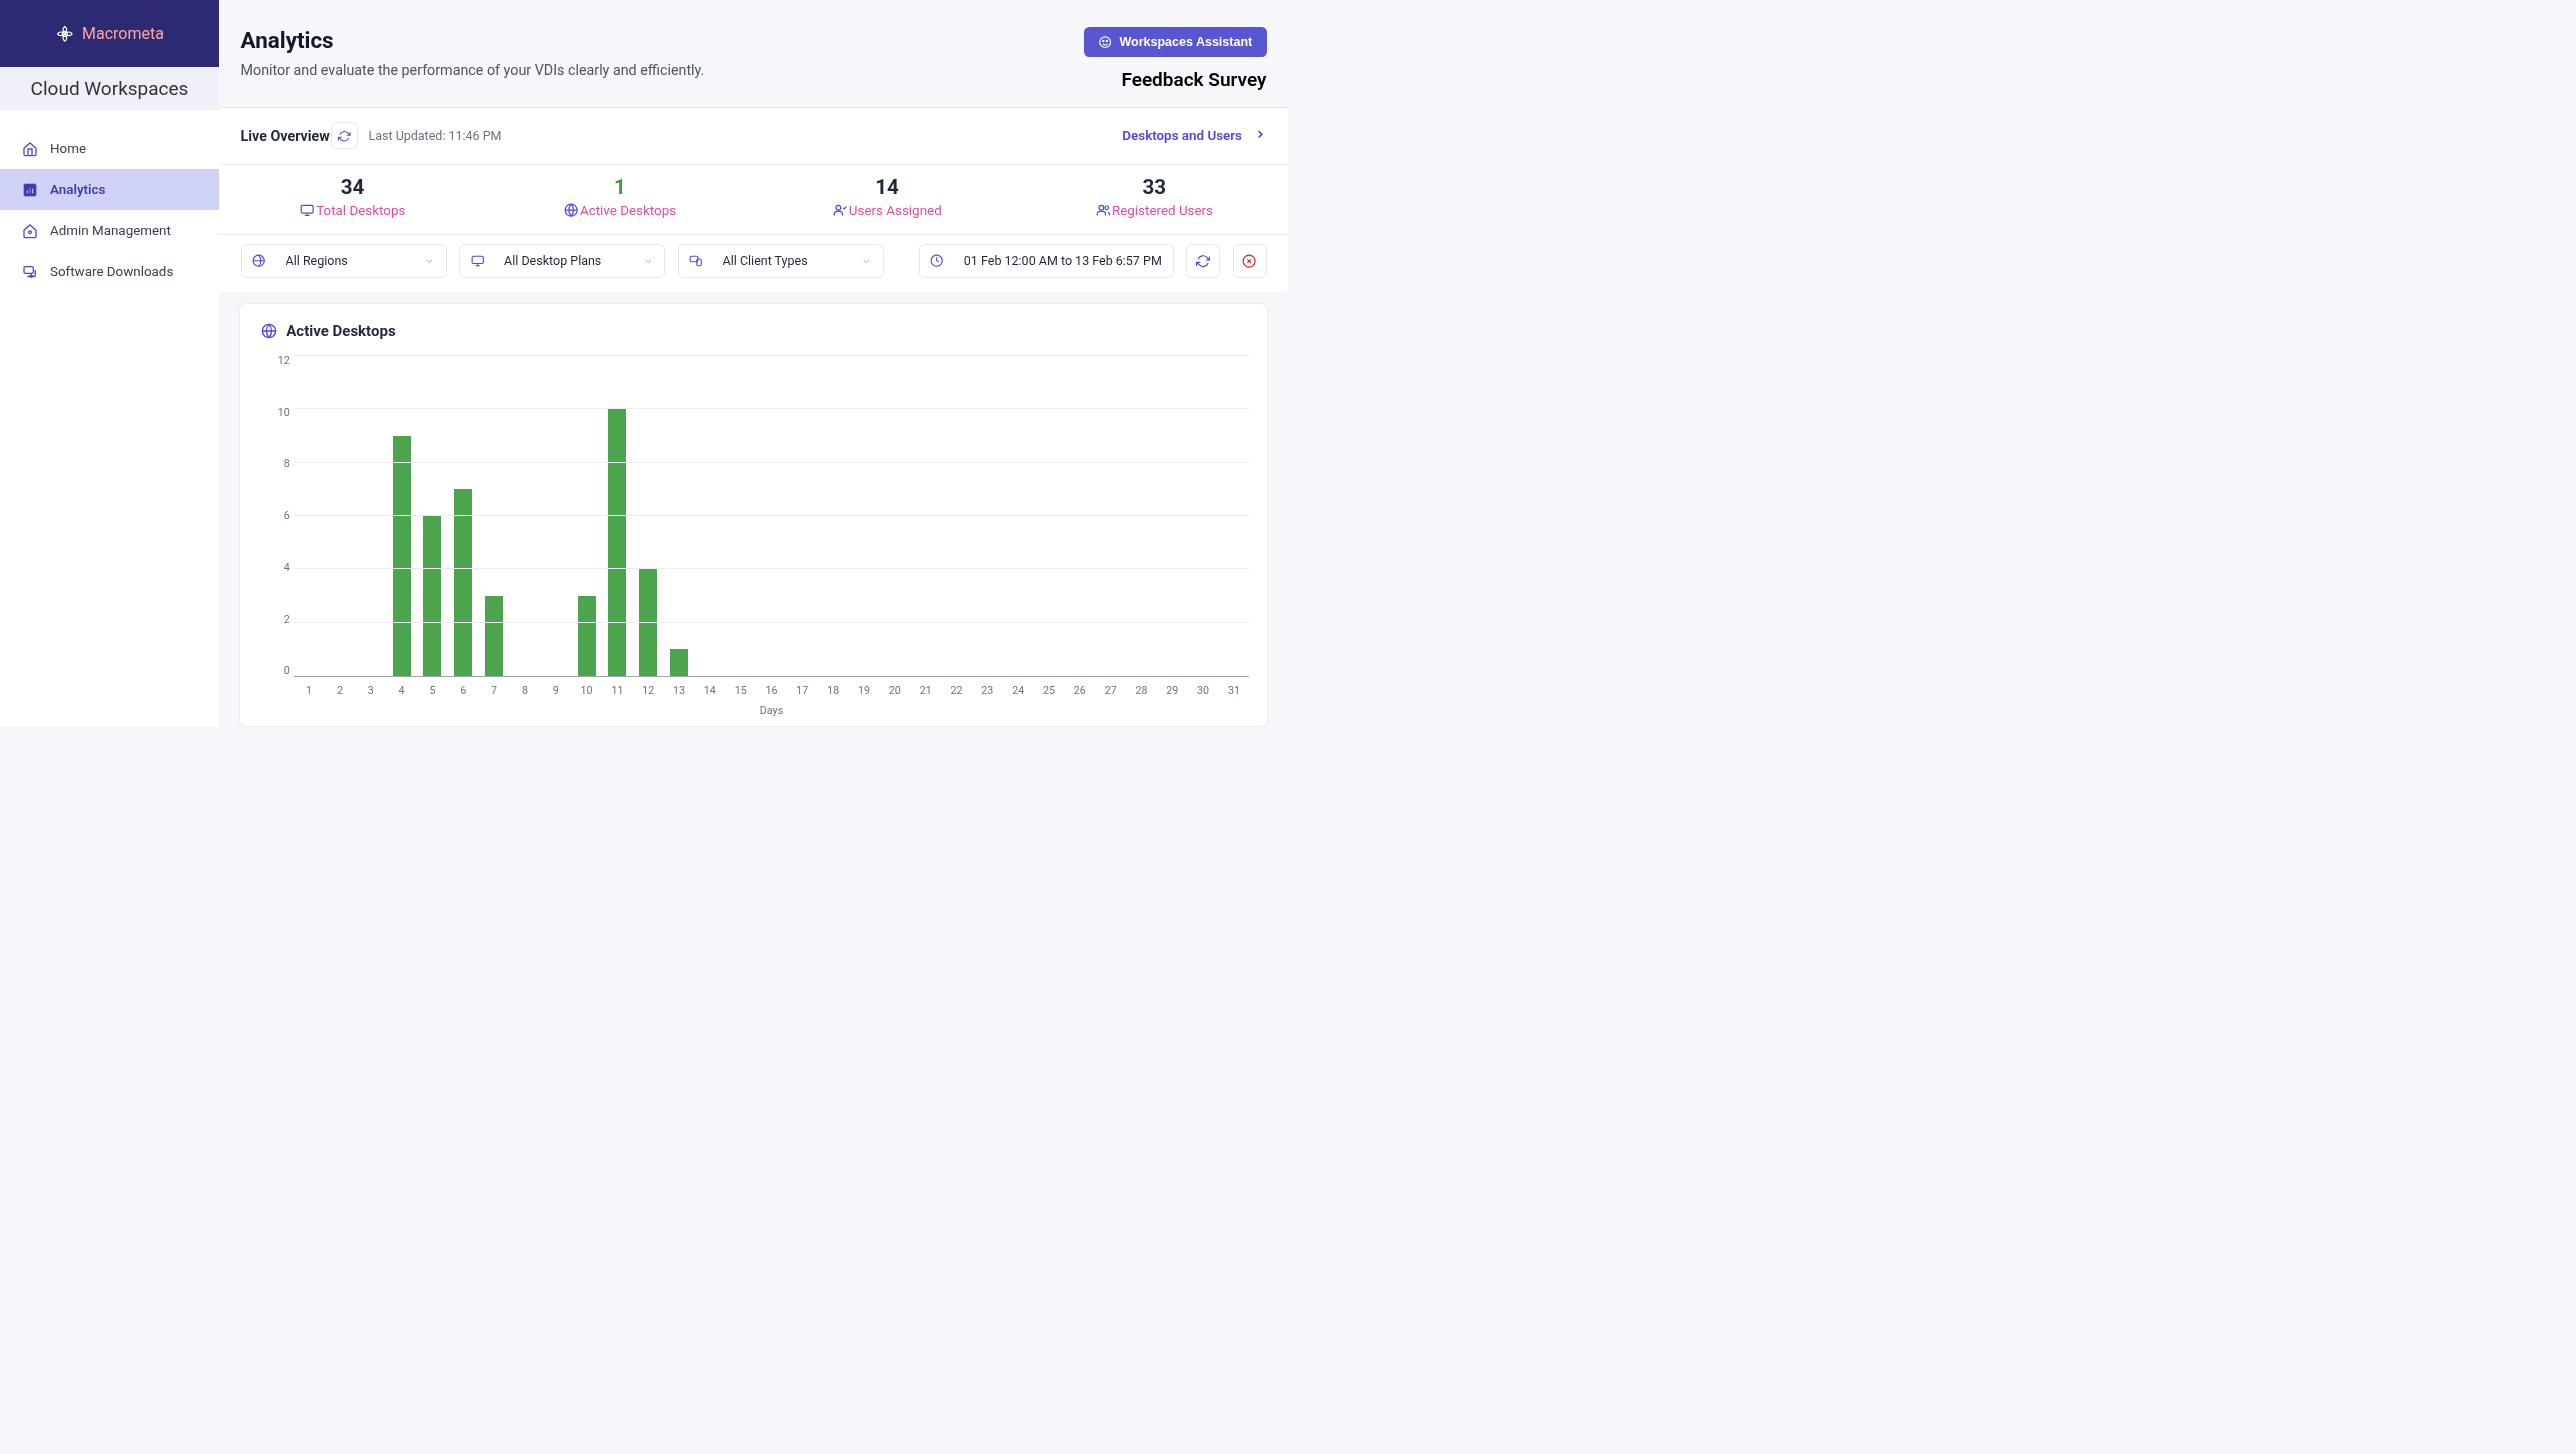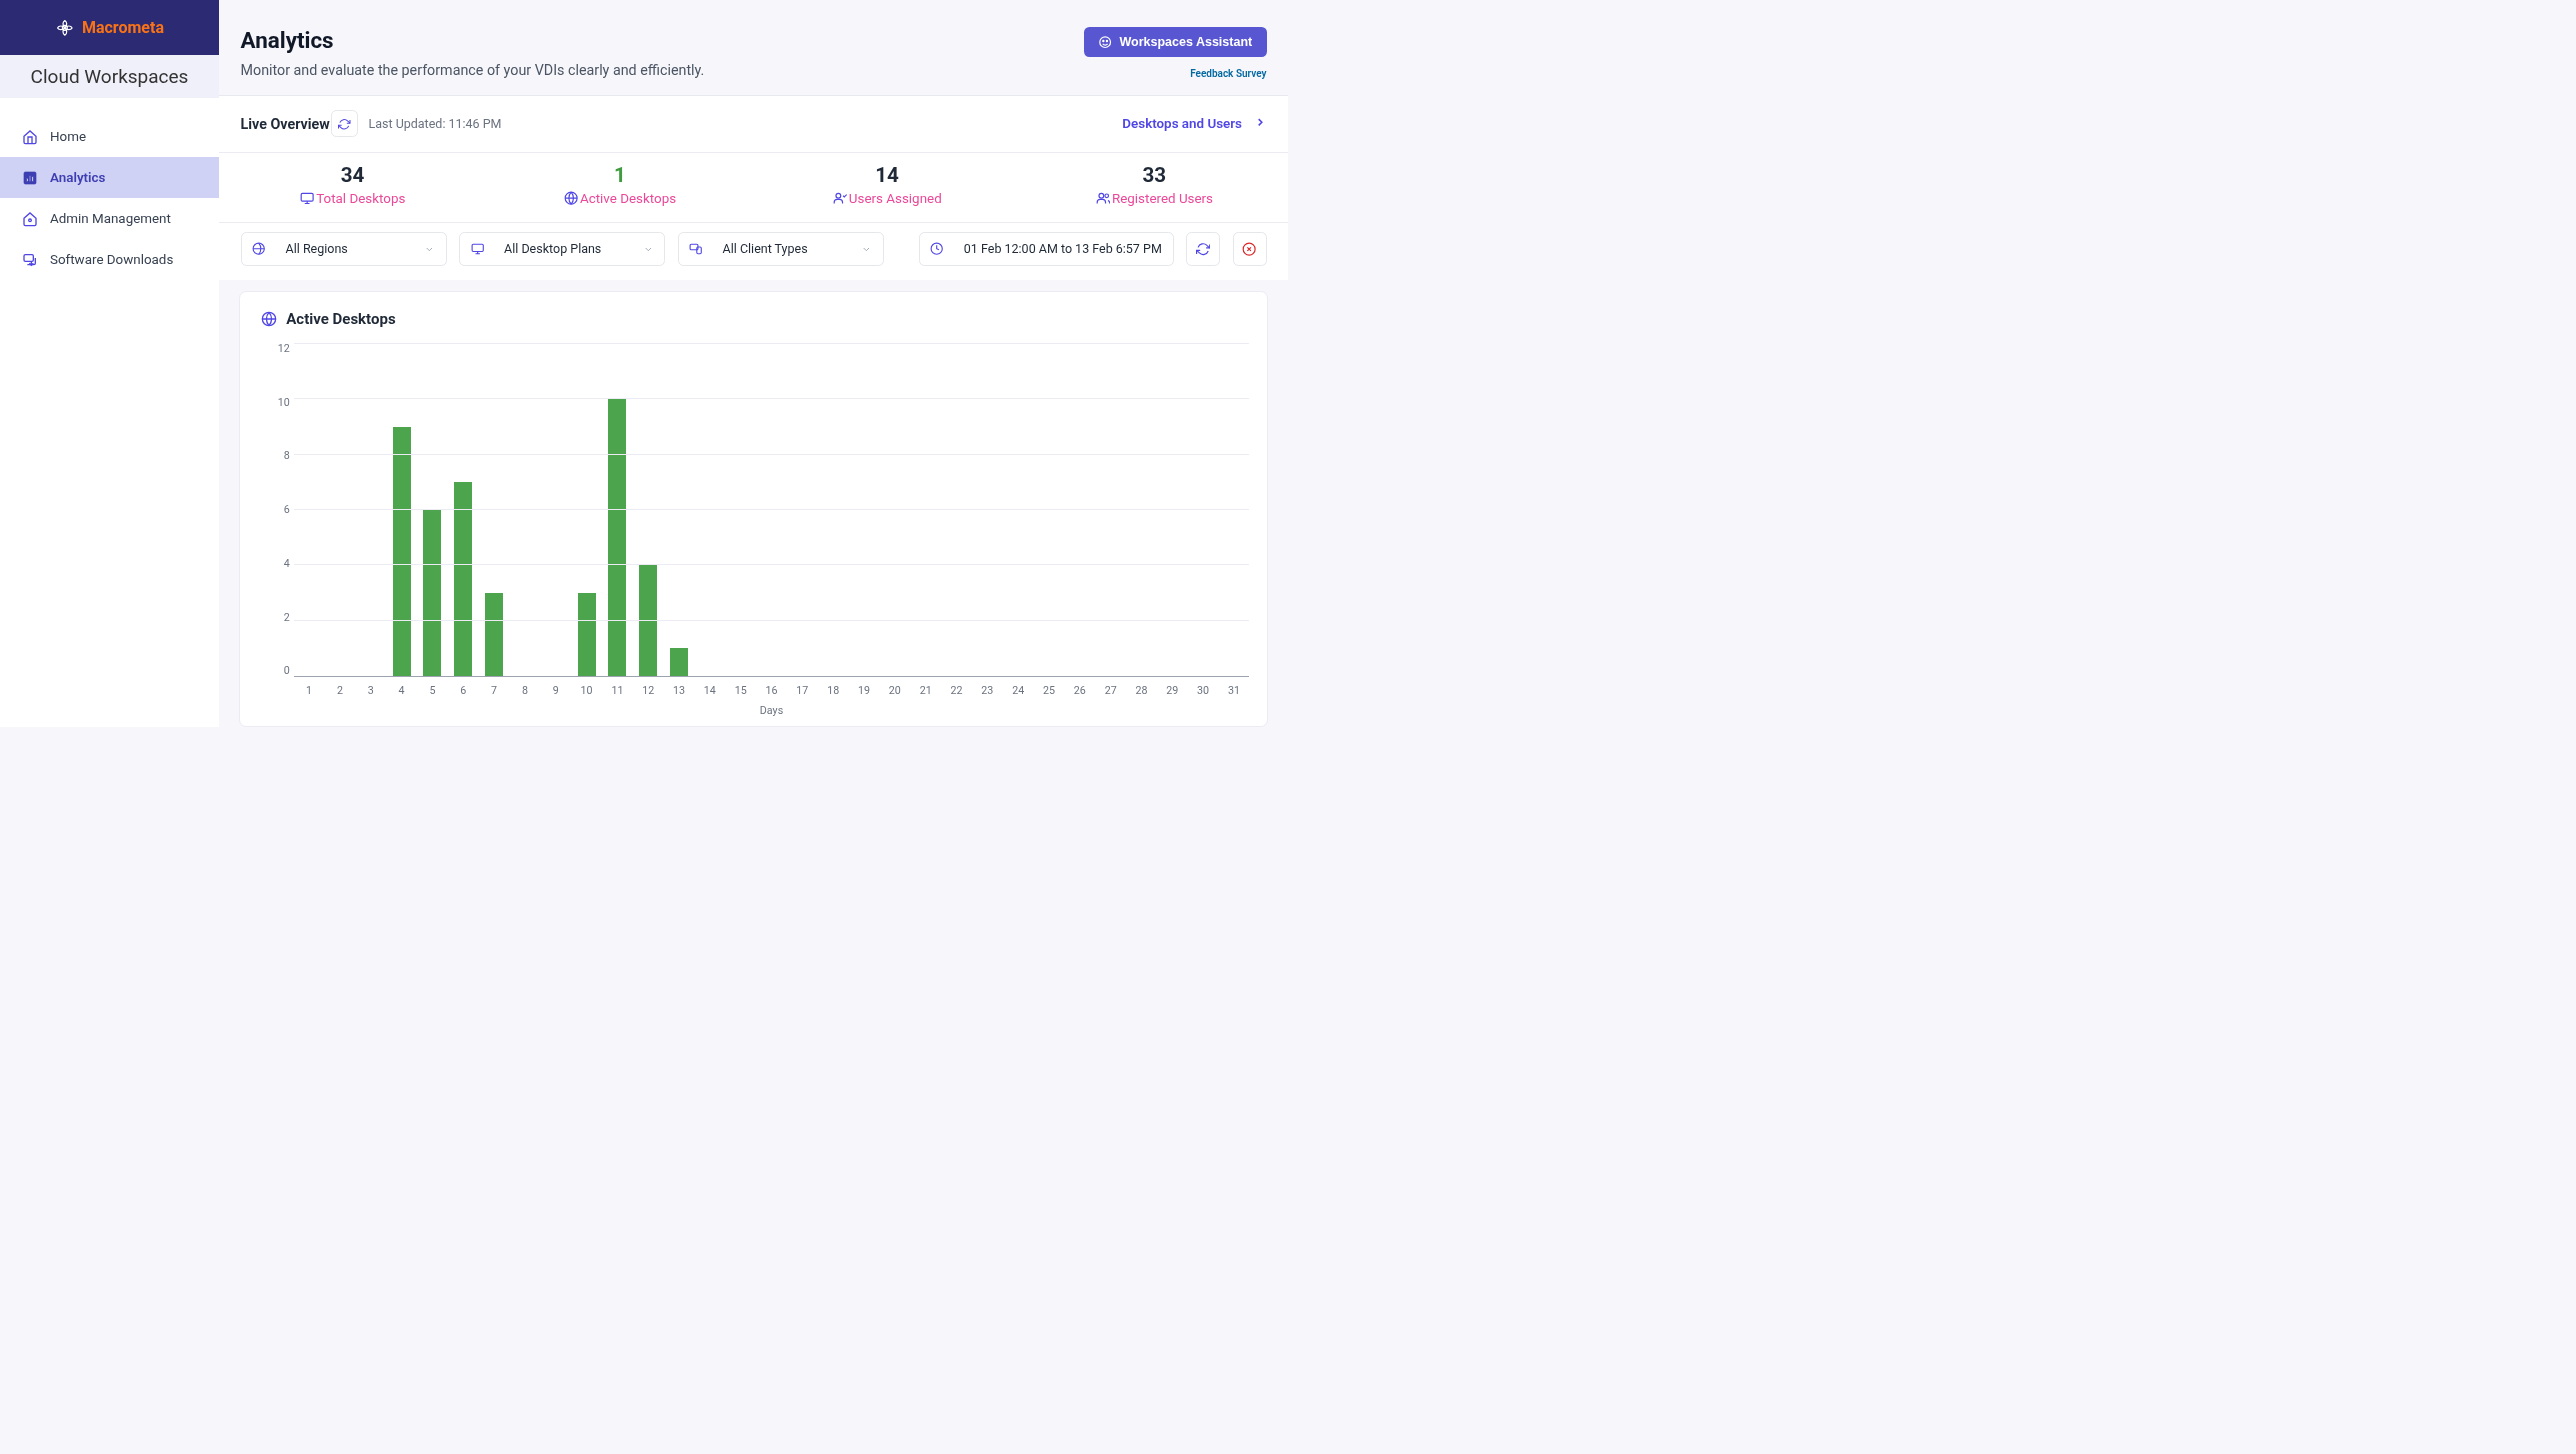--- a/index.html
+++ b/index.html
@@ -14,28 +14,28 @@
   .app { display: flex; height: 100%; }
   
   .sidebar {
     width: 219px;
     background: #fff;
     display: flex;
     flex-direction: column;
   }
   .brand {
     background: #2c2a72;
-    color: #f97316;
-    height: 55px;
+    color: #fca5a5;
+    height: 67px;
     display: flex;
     align-items: center;
     justify-content: center;
     gap: 7.2px;
     font-size: 16px;
-    font-weight: 700;
+    font-weight: 400;
   }
   .brand svg { width: 19.7px; height: 19.7px; }
   .workspace-name {
     background: #f0f0fb;
     height: 43px;
     display: flex;
     align-items: center;
     justify-content: center;
     font-size: 19px;
     color: #333;
@@ -87,22 +87,22 @@
     border-radius: 5.4px;
     padding: 8px 14.3px;
     font-size: 12.5px;
     font-weight: 600;
     display: flex;
     align-items: center;
     gap: 7.2px;
     cursor: pointer;
   }
   .feedback-link {
-    color: #0369a1;
-    font-size: 10px;
+    color: #000000;
+    font-size: 19px;
     font-weight: 600;
     text-decoration: none;
   }
   
   .overview-bar {
     background: #fff;
     display: flex;
     align-items: center;
     padding: 14.3px 21.5px;
     border-bottom: 0.9px solid #eceaf2;

